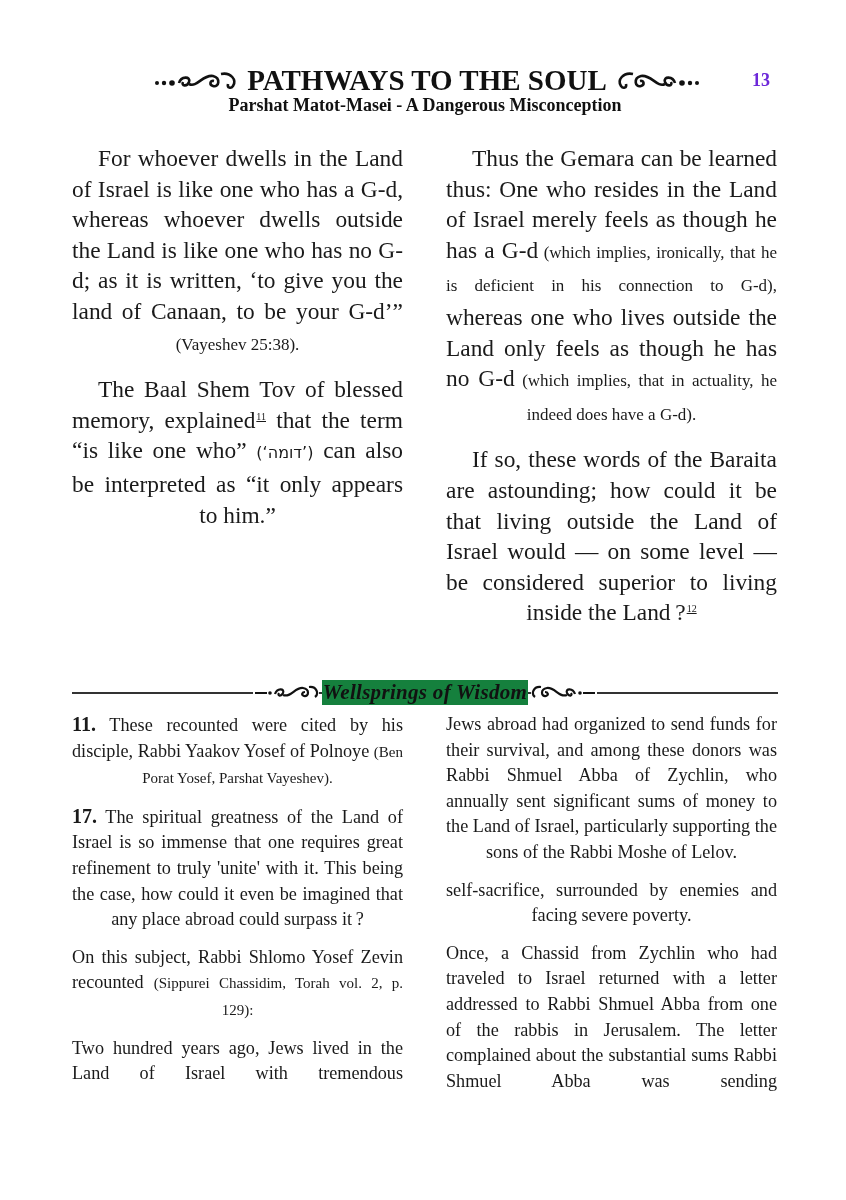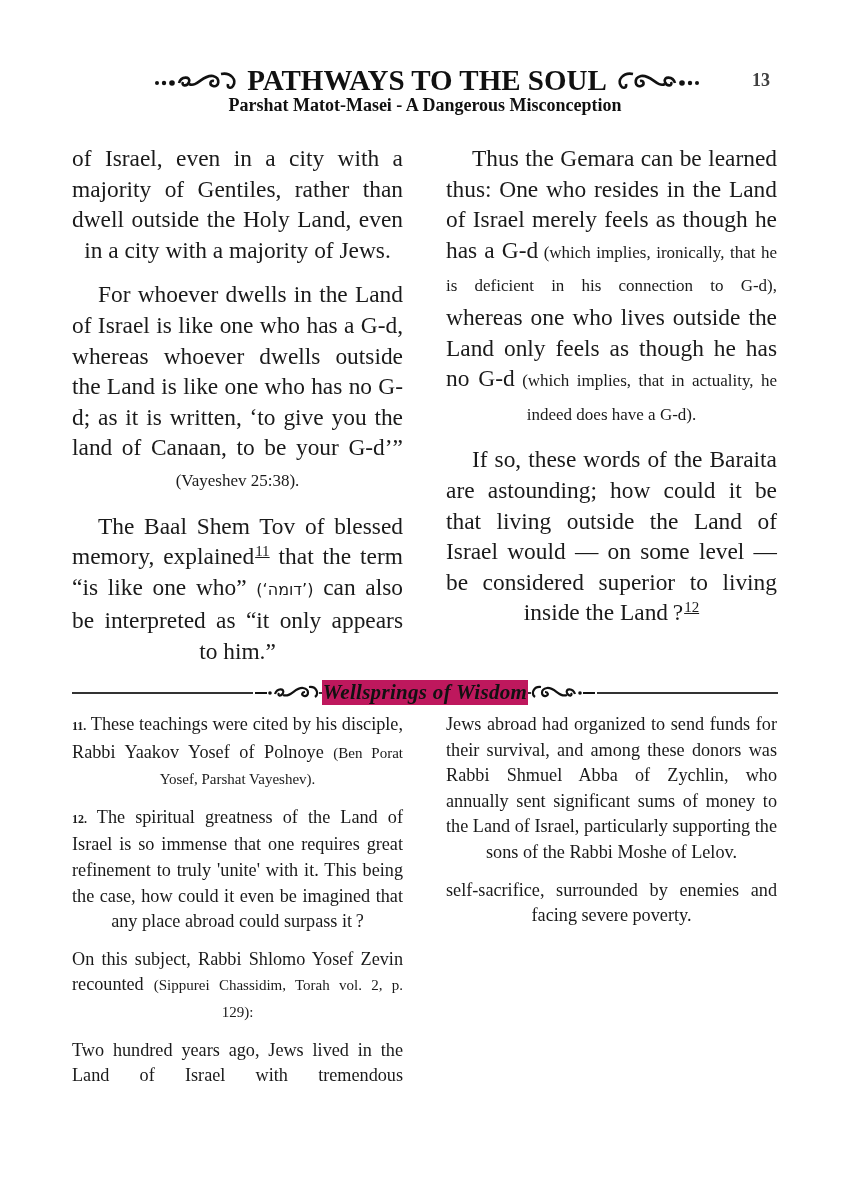--- a/index.html
+++ b/index.html
@@ -16,59 +16,59 @@
   }
   .orn { display: inline-flex; align-items: center; }
   .orn svg { display: block; }
   .title {
     font-family: "Liberation Serif", serif; font-weight: bold;
     font-size: 29px; letter-spacing: 0px; color: #111; margin: 0 4px;
     line-height: 40px; white-space: nowrap;
   }
   .page-num {
     position: absolute; left: 752px; top: 10px; font-weight: bold;
-    font-size: 18px; color: #404040;
+    font-size: 18px; color: #6d28d9;
   }
   .subtitle {
     position: absolute; left: 0; top: 95px; width: 846px; text-align: center;
     font-weight: bold; font-size: 18px; color: #111; padding-left: 2px;
   }
   .col {
     position: absolute; text-align: justify; hyphens: none;
   }
   .main-col { font-size: 23.4px; line-height: 30.6px; }
   .col-left { left: 72px; top: 143px; width: 331px; }
   .col-right { left: 446px; top: 143px; width: 331px; }
   .main-col p { margin: 0 0 14px 0; text-align-last: center; }
   .main-col p.indent { text-indent: 26px; }
   .small { font-size: 17px; margin-top: 26px; }
-  sup.fn { font-size: 15px; vertical-align: 8px; line-height: 0; margin-left: 1px; text-decoration: underline; }
+  sup.fn { font-size: 10px; vertical-align: 8px; line-height: 0; margin-left: 1px; text-decoration: underline; }
   .hebrew { font-size: 16px; font-family: "DejaVu Sans", sans-serif; margin-top: 16px; }
   .divider {
     position: absolute; left: 72px; top: 678px; width: 706px; height: 28px;
   }
   .divider-line {
     position: absolute; top: 14px; height: 1.5px; background: #333;
   }
   .divider-center {
     position: absolute; left: 0; top: 0; width: 706px; height: 28px;
     display: flex; align-items: center; justify-content: center;
   }
   .divider-label {
     font-family: "Liberation Serif", serif; font-style: italic; font-weight: bold;
-    font-size: 21px; color: #111; margin: 0 3px; background: #be185d; padding: 0 1px;
+    font-size: 21px; color: #111; margin: 0 3px; background: #15803d; padding: 0 1px;
     letter-spacing: 0.3px;
     text-align: center;
   }
   .fn-col { font-size: 18.2px; line-height: 25.6px; }
   .fn-left { left: 72px; top: 712px; width: 331px; }
   .fn-right { left: 446px; top: 712px; width: 331px; }
   .fn-col p { margin: 0 0 12px 0; text-align-last: center; }
   .fn-col p.nolast { text-align-last: justify; }
-  .fn-num { font-weight: bold; font-size: 12px; }
+  .fn-num { font-weight: bold; font-size: 20px; }
   .cite { font-size: 15px; }
 </style>
 </head>
 <body>
 
 <div class="header">
   <div class="header-title-row">
     <span class="orn">
       <svg width="90" height="24" viewBox="0 0 90 24">
         <circle cx="4" cy="15" r="2" fill="#111"></circle>
@@ -89,21 +89,20 @@
         <path d="M36 16 C 44 20, 50 6, 60 8 C 68 10, 66 20, 60 18 C 56 17, 57 12, 61 13" stroke="#111" stroke-width="2.6" fill="none"></path>
         <path d="M68 6 C 78 4, 84 12, 80 18 C 78 21, 74 20, 75 16" stroke="#111" stroke-width="2.6" fill="none"></path>
       </svg>
     </span>
   </div>
   <span class="page-num">13</span>
 </div>
 <div class="subtitle">Parshat Matot-Masei - A Dangerous Misconception</div>
 
 <div class="col main-col col-left">
-  <p><span>of Israel, even in a city with a majority of Gentiles, rather than dwell outside the Holy Land, even in a city with a majority of Jews.</span></p>
   <p class="indent"><span>For whoever dwells in the Land of Israel is like one who has a G-d, whereas whoever dwells outside the Land is like one who has no G-d; as it is written, ‘to give you the land of Canaan, to be your G-d’”</span> <span class="small">(Vayeshev 25:38).</span></p>
   <p class="indent"><span>The Baal Shem Tov of blessed memory, explained</span><sup class="fn">11</sup><span> that the term “is like one who”</span> <span class="hebrew">(‘דומה’)</span><span> can also be interpreted as “it only appears to him.”</span></p>
 </div>
 
 <div class="col main-col col-right">
   <p class="indent"><span>Thus the Gemara can be learned thus: One who resides in the Land of Israel merely feels as though he has a G-d</span><span class="small"> (which implies, ironically, that he is deficient in his connection to G-d),</span><span> whereas one who lives outside the Land only feels as though he has no G-d</span><span class="small"> (which implies, that in actuality, he indeed does have a G-d).</span></p>
   <p class="indent"><span>If so, these words of the Baraita are astounding; how could it be that living outside the Land of Israel would — on some level — be considered superior to living inside the Land ?</span><sup class="fn">12</sup></p>
 </div>
 
 <div class="divider">
@@ -125,22 +124,23 @@
         <circle cx="17" cy="10" r="1.8" fill="#111"></circle>
         <path d="M22 11 C 24 5, 32 5, 30 10 C 28 14, 24 13, 26 10" stroke="#111" stroke-width="2.2" fill="none"></path>
         <path d="M30 12 C 38 15, 42 4, 50 5 C 57 6, 56 14, 51 13 C 48 12, 49 9, 52 9" stroke="#111" stroke-width="2.2" fill="none"></path>
         <path d="M56 4 C 64 3, 66 11, 62 14" stroke="#111" stroke-width="2.2" fill="none"></path>
       </svg>
     </span>
   </div>
 </div>
 
 <div class="col fn-col fn-left">
-  <p><span class="fn-num">11.</span><span> These teachings were cited by his disciple, Rabbi Yaakov Yosef of Polnoye </span><span class="cite">(Ben Porat Yosef, Parshat Vayeshev).</span></p>
-  <p><span class="fn-num">12.</span><span> The spiritual greatness of the Land of Israel is so immense that one requires great refinement to truly 'unite' with it. This being the case, how could it even be imagined that any place abroad could surpass it ?</span></p>
+  <p><span class="fn-num">11.</span><span> These recounted were cited by his disciple, Rabbi Yaakov Yosef of Polnoye </span><span class="cite">(Ben Porat Yosef, Parshat Vayeshev).</span></p>
+  <p><span class="fn-num">17.</span><span> The spiritual greatness of the Land of Israel is so immense that one requires great refinement to truly 'unite' with it. This being the case, how could it even be imagined that any place abroad could surpass it ?</span></p>
   <p><span>On this subject, Rabbi Shlomo Yosef Zevin recounted </span><span class="cite">(Sippurei Chassidim, Torah vol. 2, p. 129):</span></p>
   <p class="nolast"><span>Two hundred years ago, Jews lived in the Land of Israel with tremendous</span></p>
 </div>
 
 <div class="col fn-col fn-right">
   <p><span>Jews abroad had organized to send funds for their survival, and among these donors was Rabbi Shmuel Abba of Zychlin, who annually sent significant sums of money to the Land of Israel, particularly supporting the sons of the Rabbi Moshe of Lelov.</span></p>
   <p><span>self-sacrifice, surrounded by enemies and facing severe poverty.</span></p>
+  <p class="nolast"><span>Once, a Chassid from Zychlin who had traveled to Israel returned with a letter addressed to Rabbi Shmuel Abba from one of the rabbis in Jerusalem. The letter complained about the substantial sums Rabbi Shmuel Abba was sending</span></p>
 </div>
 
 </body></html>

